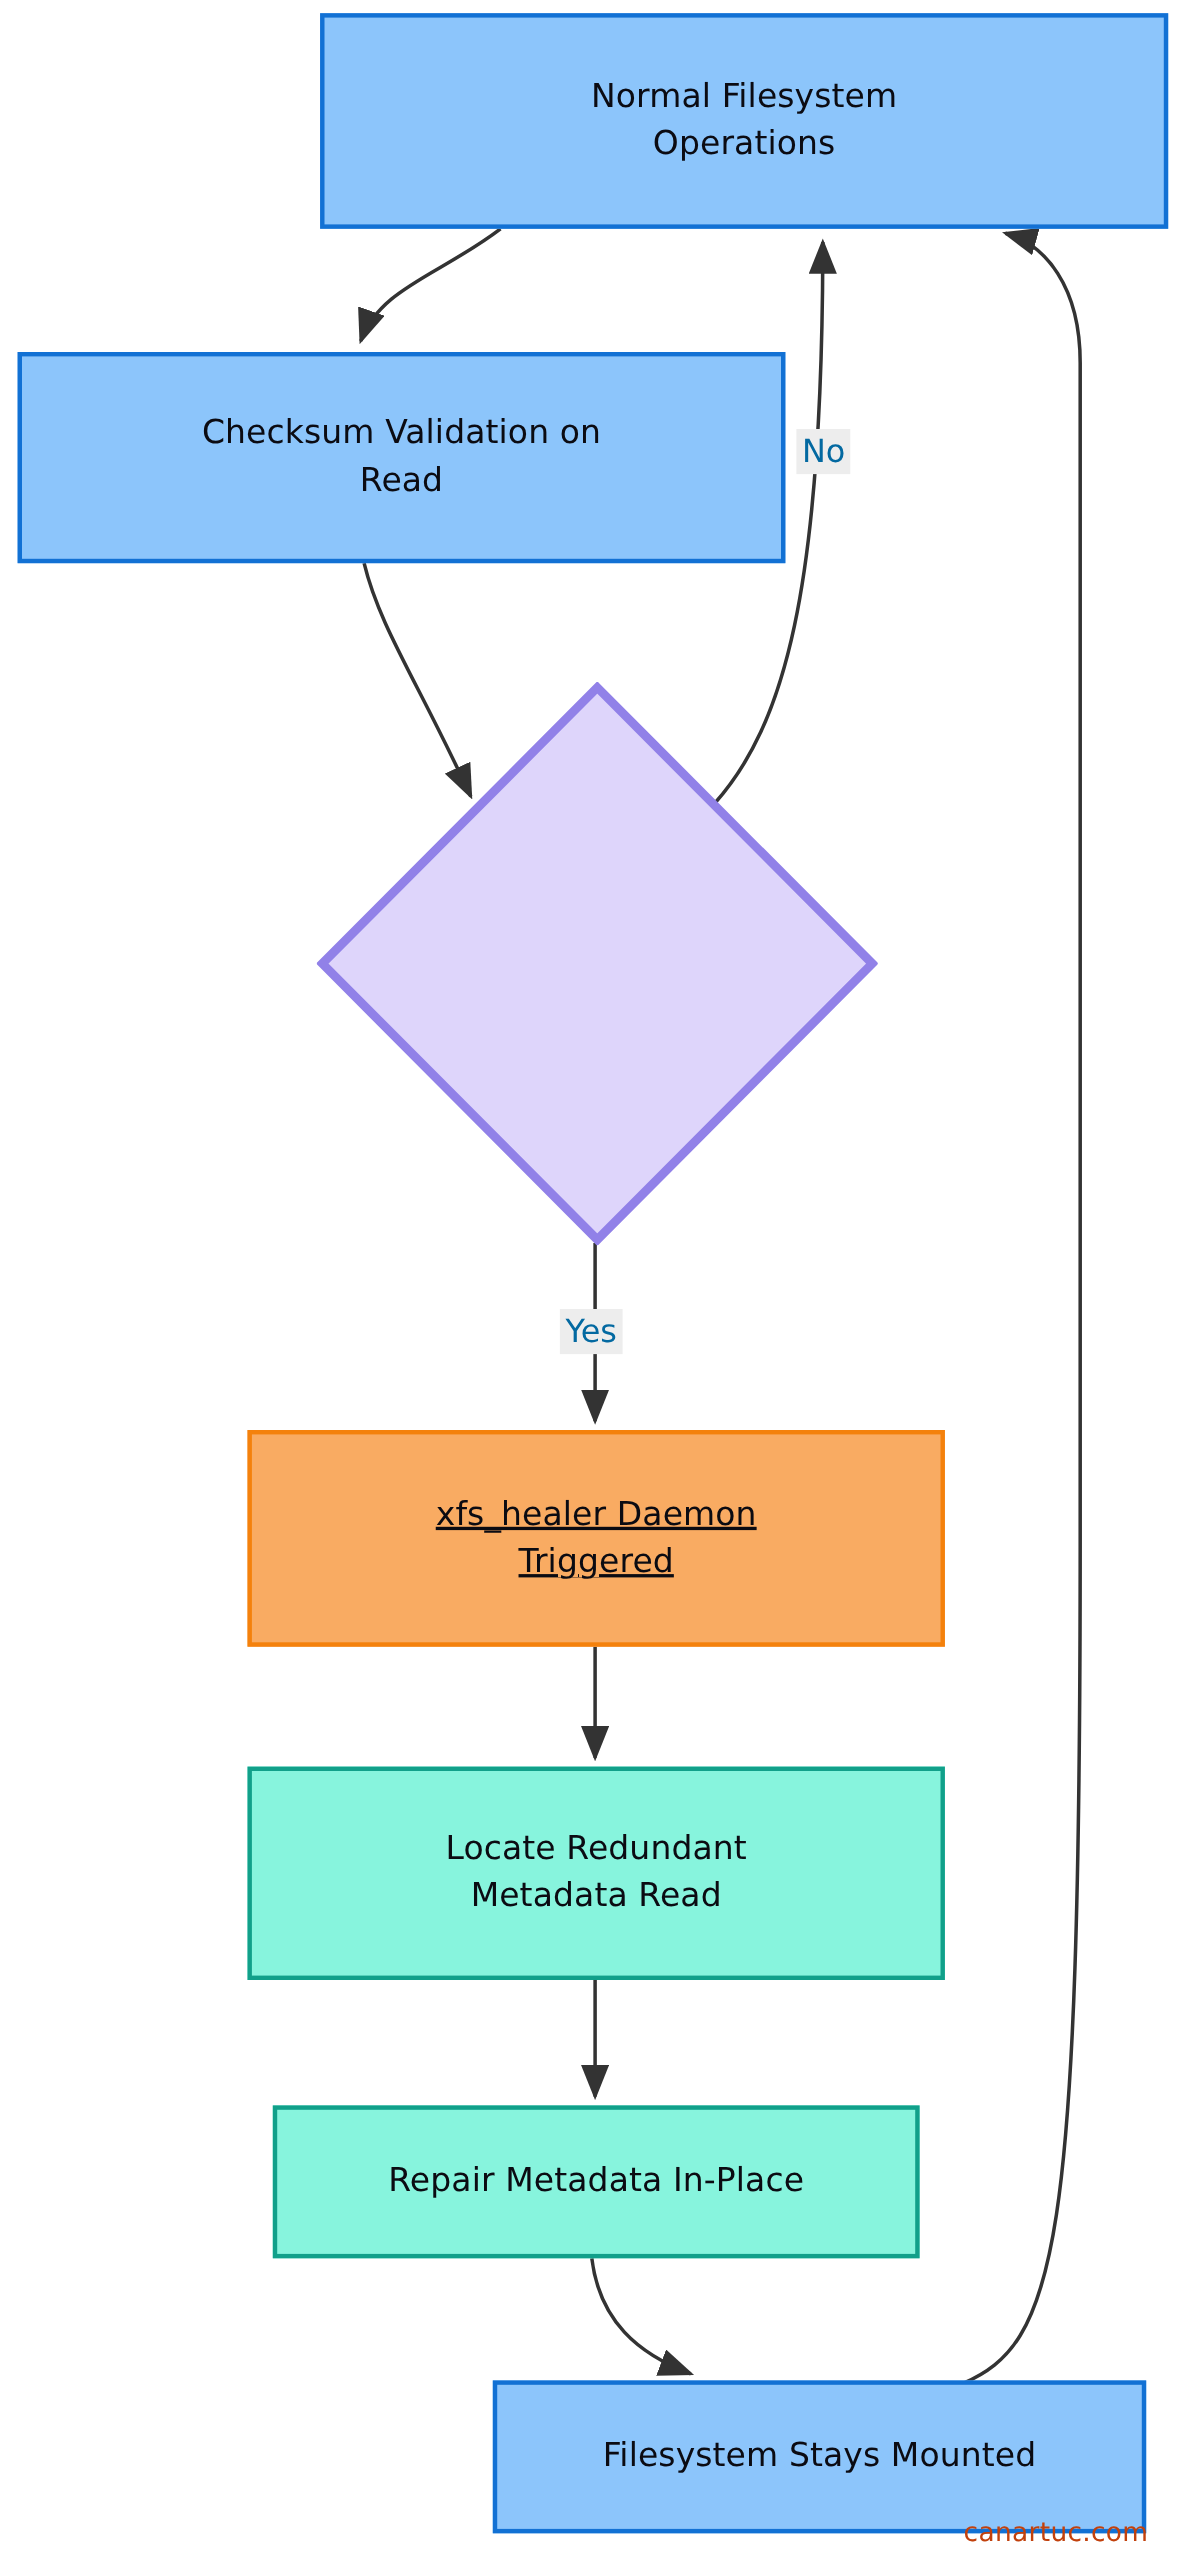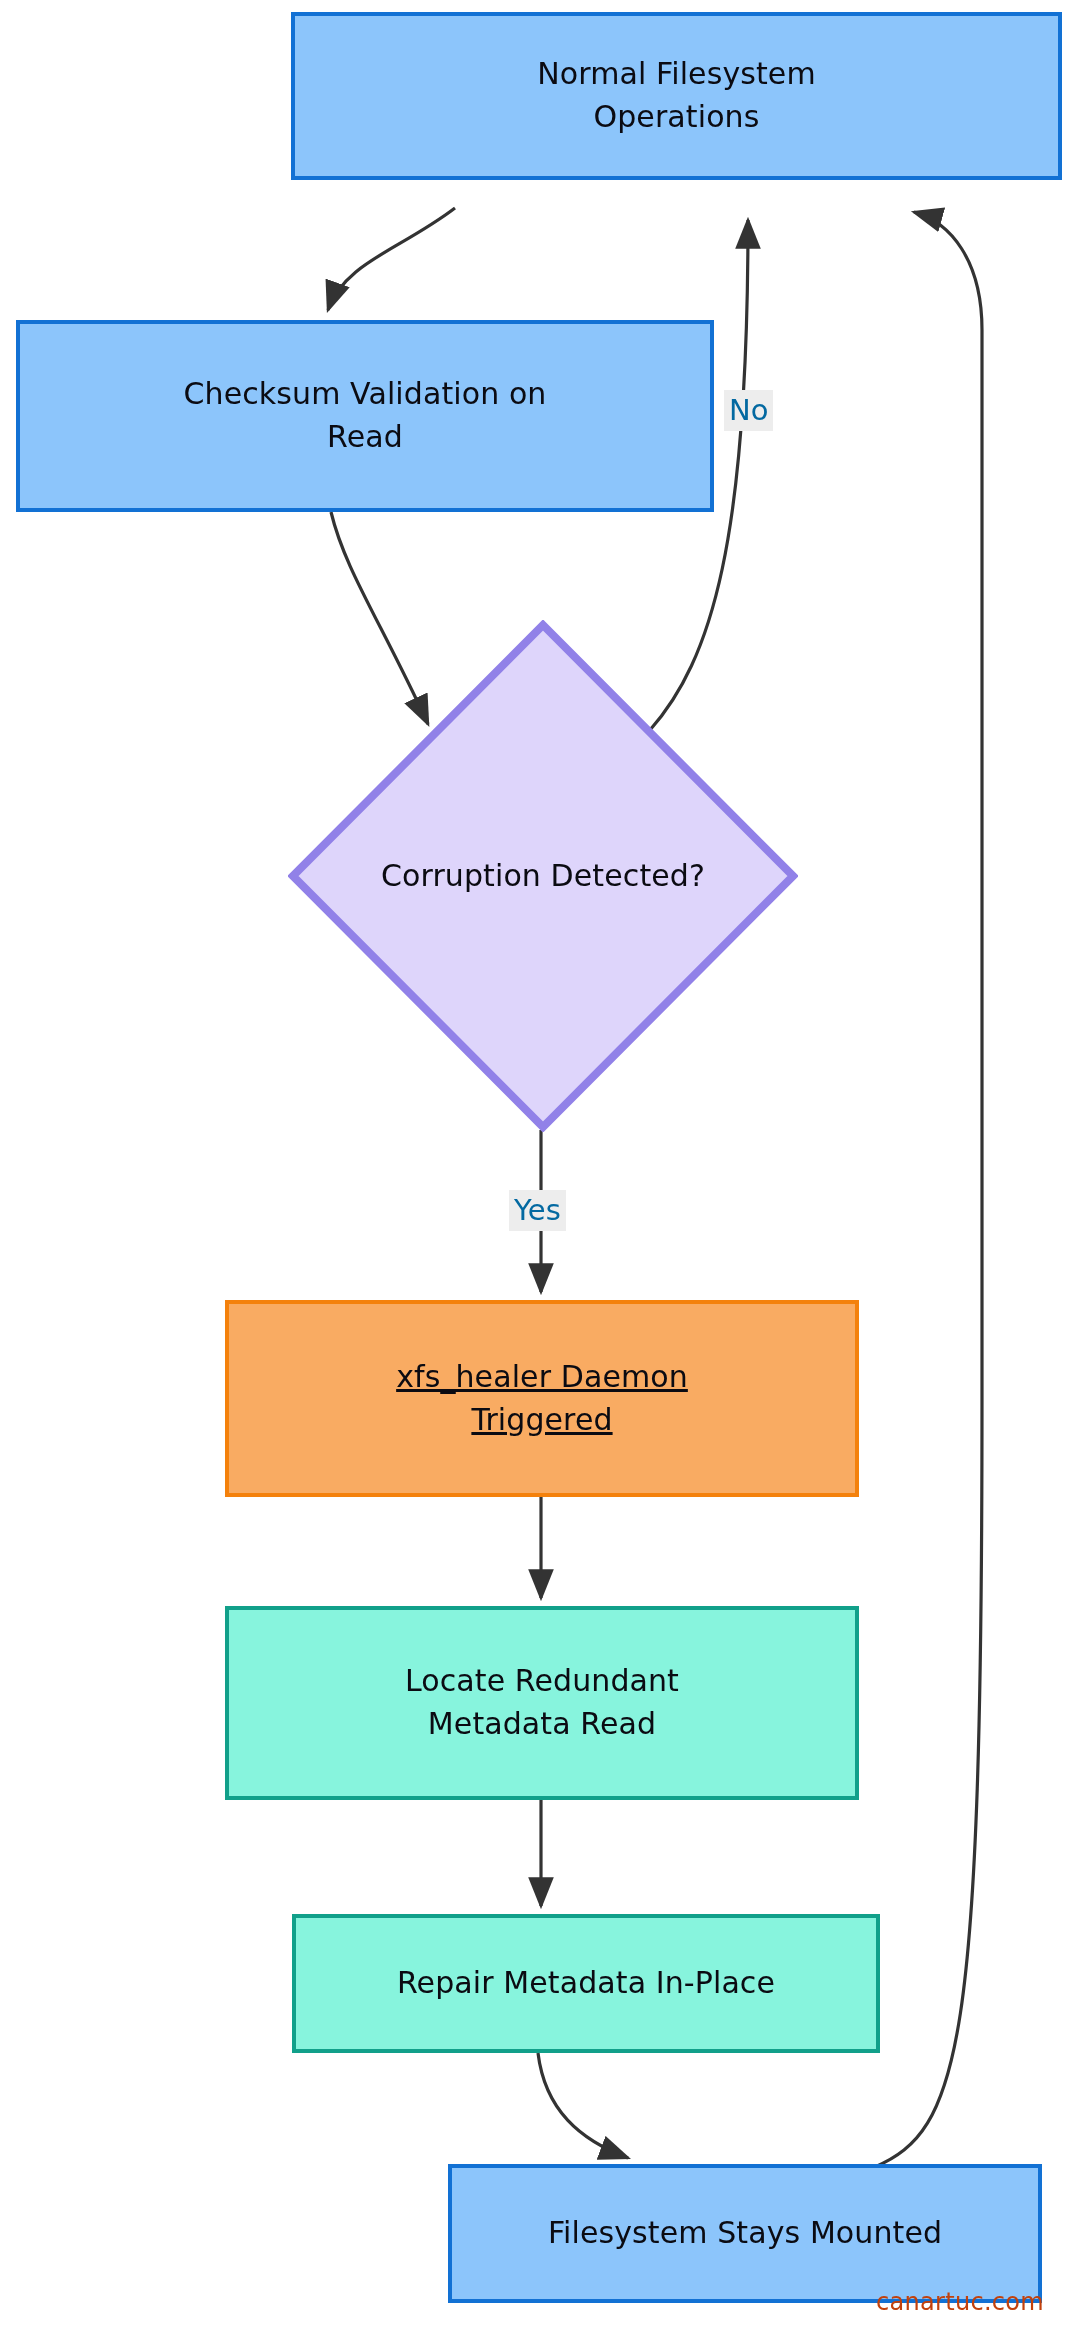--- a/index.html
+++ b/index.html
@@ -113,48 +113,47 @@
 
     <path d="M 541,1497 L 541,1598" fill="none" stroke="#333333" stroke-width="3.2" marker-end="url(#arrowhead)"></path>
 
     <path d="M 541,1800 L 541,1906" fill="none" stroke="#333333" stroke-width="3.2" marker-end="url(#arrowhead)"></path>
 
     <path d="M 538,2053 C 545,2110 580,2140 628,2158" fill="none" stroke="#333333" stroke-width="3.2" marker-end="url(#arrowhead)"></path>
 
     <path d="M 875,2167 C 960,2130 982,2050 982,1400 L 982,330 C 982,260 950,222 914,212" fill="none" stroke="#333333" stroke-width="3.2" marker-end="url(#arrowhead)"></path>
   </svg>
 
-  <div class="node node-process blue-node" style="left:291px; top:12px; width:771px; height:168px;">
+  <div class="node node-process blue-node" style="left:291px; top:12px; width:771px; height:196px;">
     <span class="node-label">Normal Filesystem
 Operations</span>
   </div>
 
   <div class="node node-process blue-node" style="left:16px; top:320px; width:698px; height:192px;">
     <span class="node-label">Checksum Validation on
 Read</span>
   </div>
 
   <div class="node node-decision" style="left:288px; top:620px; width:510px; height:512px;">
     <svg class="decision-shape" viewBox="0 0 510 512" preserveAspectRatio="none" xmlns="http://www.w3.org/2000/svg">
       <polygon points="255,5 505,256 255,507 5,256" fill="#ded5fb" stroke="#9181e8" stroke-width="8"></polygon>
     </svg>
-    <span class="node-label decision-text">Corruption Detected?</span>
   </div>
 
   <div class="node node-process orange-node" style="left:225px; top:1300px; width:634px; height:197px;text-decoration:underline;">
     <span class="node-label">xfs_healer Daemon
 Triggered</span>
   </div>
 
   <div class="node node-process teal-node" style="left:225px; top:1606px; width:634px; height:194px;">
     <span class="node-label">Locate Redundant
 Metadata Read</span>
   </div>
 
-  <div class="node node-process teal-node" style="left:248px; top:1914px; width:588px; height:139px;margin-left:44px;">
+  <div class="node node-process teal-node" style="left:248px; top:1914px; width:588px; height:139px;">
     <span class="node-label">Repair Metadata In-Place</span>
   </div>
 
   <div class="node node-process blue-node" style="left:448px; top:2164px; width:594px; height:139px;">
     <span class="node-label">Filesystem Stays Mounted</span>
   </div>
 
   <div class="edge-label" style="left:724px; top:390px;">No</div>
 
   <div class="edge-label" style="left:509px; top:1190px;">Yes</div>

